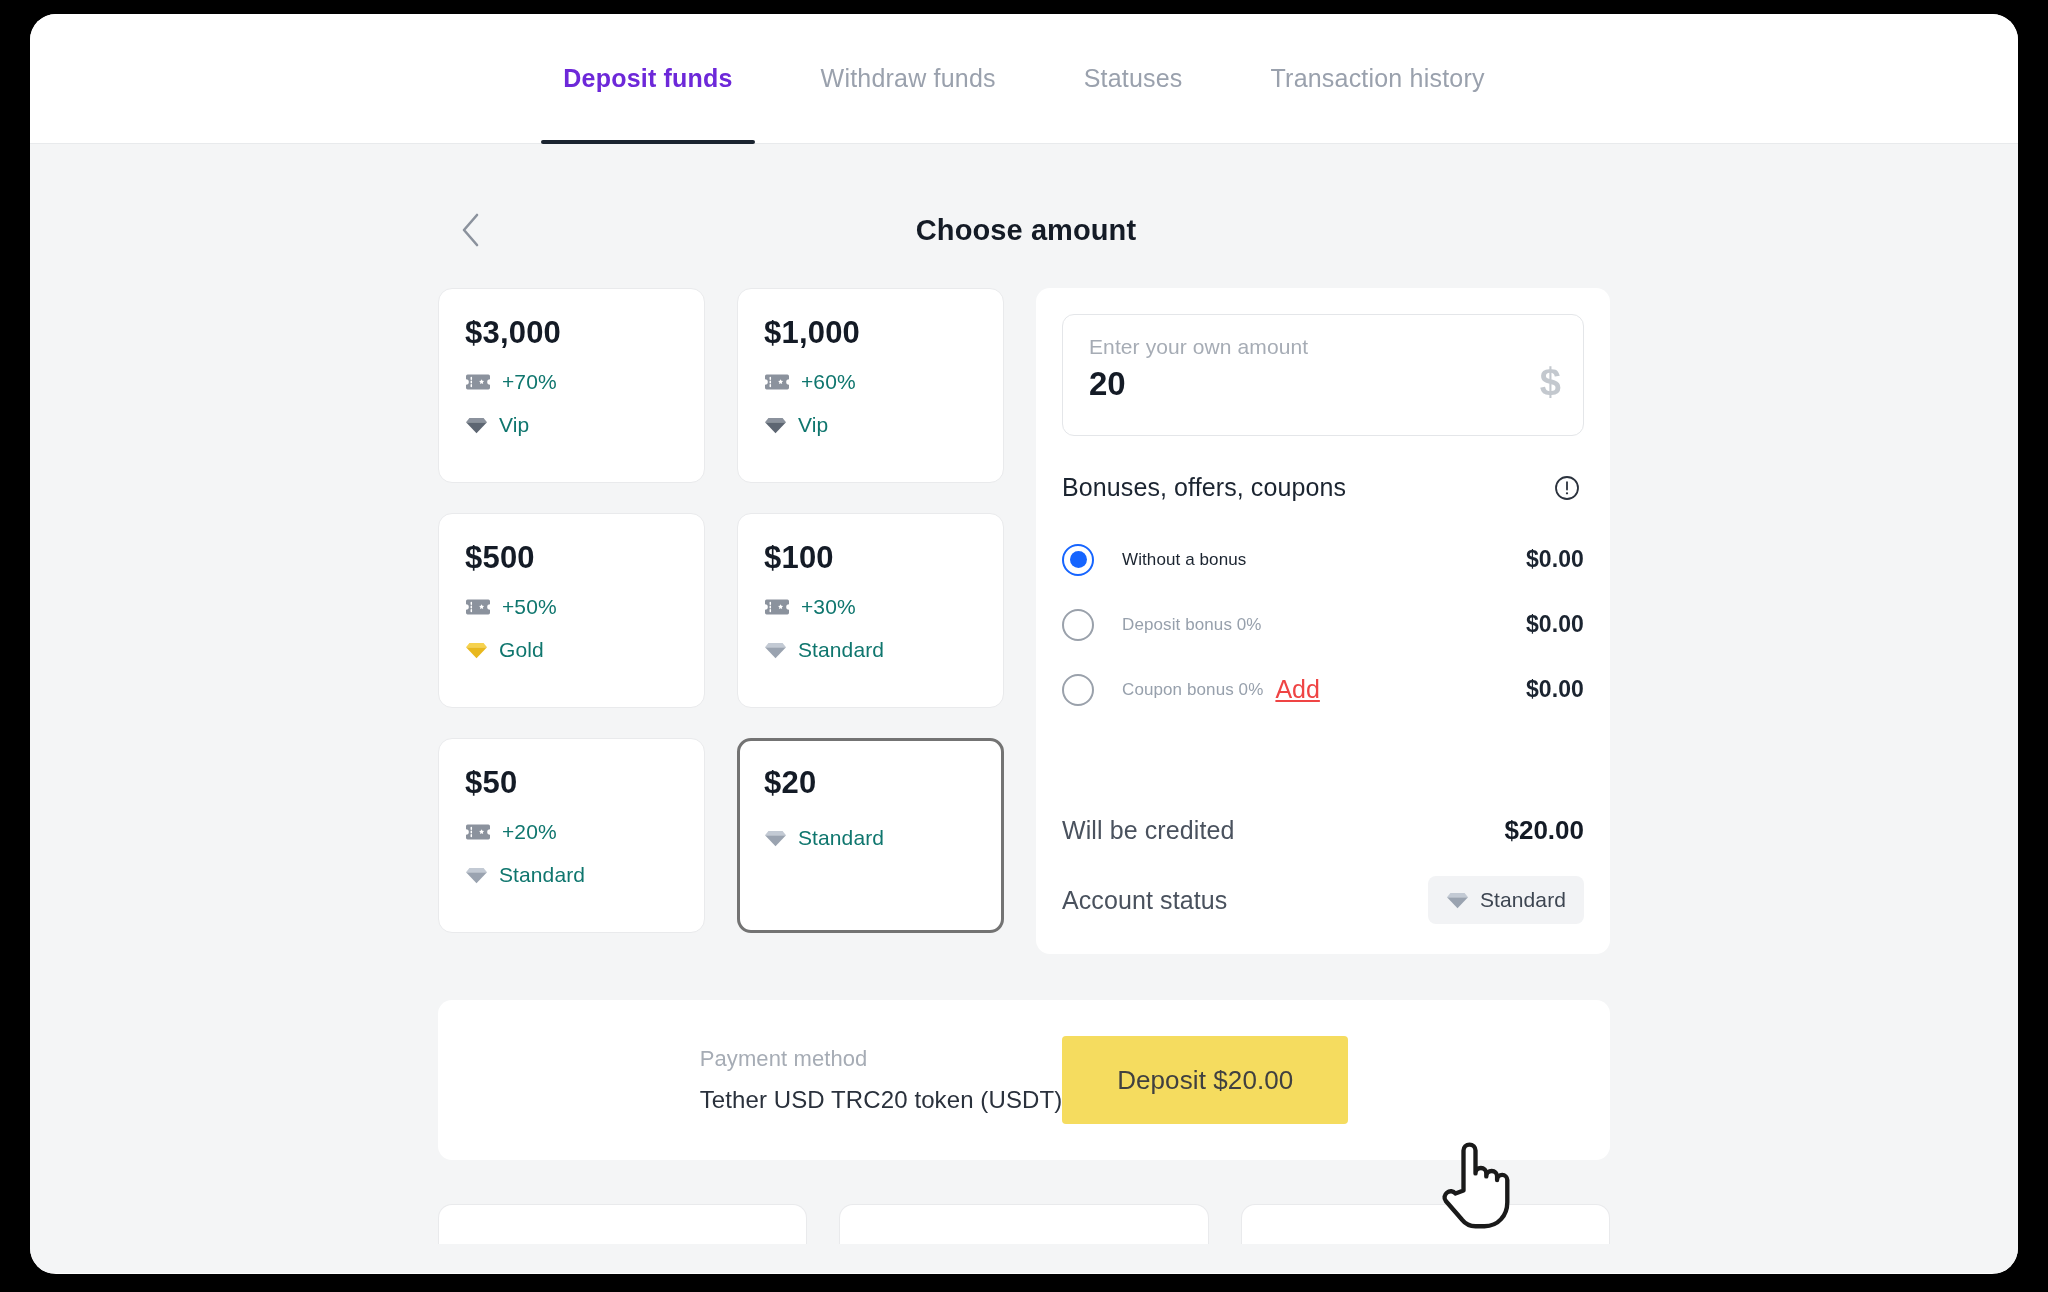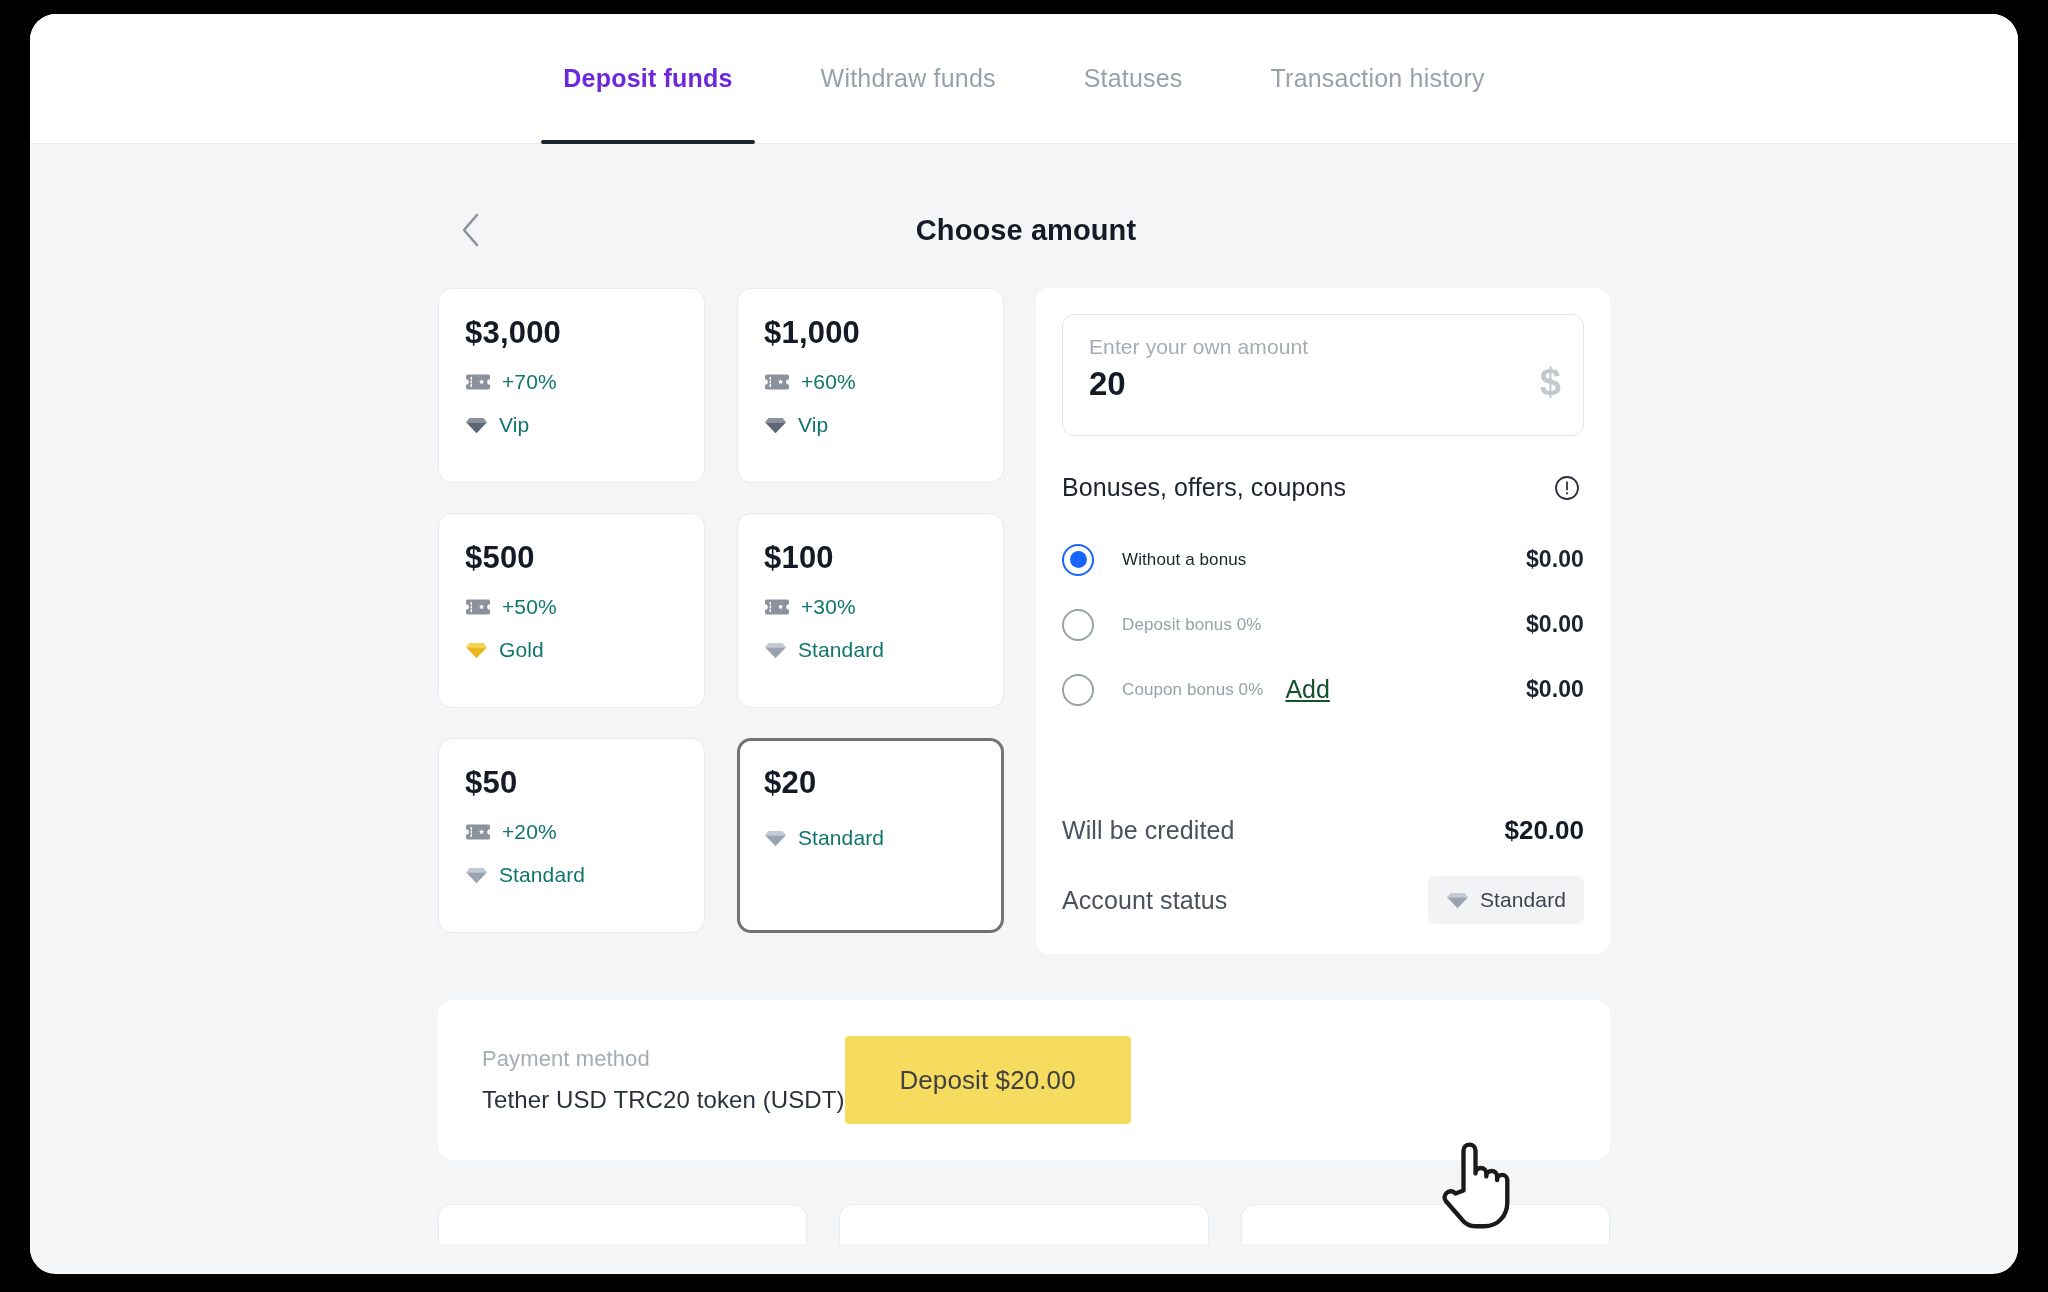--- a/index.html
+++ b/index.html
@@ -216,22 +216,22 @@
   }
   .radio-label {
     font-size: 17px;
     color: #97a0ac;
     margin-left: 28px;
     letter-spacing: 0.1px;
   }
   .radio-row.on .radio-label { color: #1b2430; }
   .radio-add {
     font-size: 25px;
-    color: #14532d;
-    margin-left: 22px;
+    color: #ef4444;
+    margin-left: 12px;
     text-decoration: underline;
     cursor: pointer;
   }
   .radio-amt {
     margin-left: auto;
     font-size: 23px;
     font-weight: 600;
     color: #1b2430;
     letter-spacing: 0.1px;
   }
@@ -274,21 +274,21 @@
   
   .pay-card {
     width: 1172px;
     margin: 46px auto 0;
     background: #ffffff;
     border-radius: 14px;
     height: 160px;
     padding: 0 44px;
     display: flex;
     align-items: center;
-    justify-content: flex-start;
+    justify-content: center;
   }
   .pay-left { display: flex; flex-direction: column; gap: 14px; }
   .pay-label {
     font-size: 22px;
     color: #a6acb5;
     letter-spacing: 0.1px;
   }
   .pay-value {
     font-size: 24px;
     color: #2a313c;

